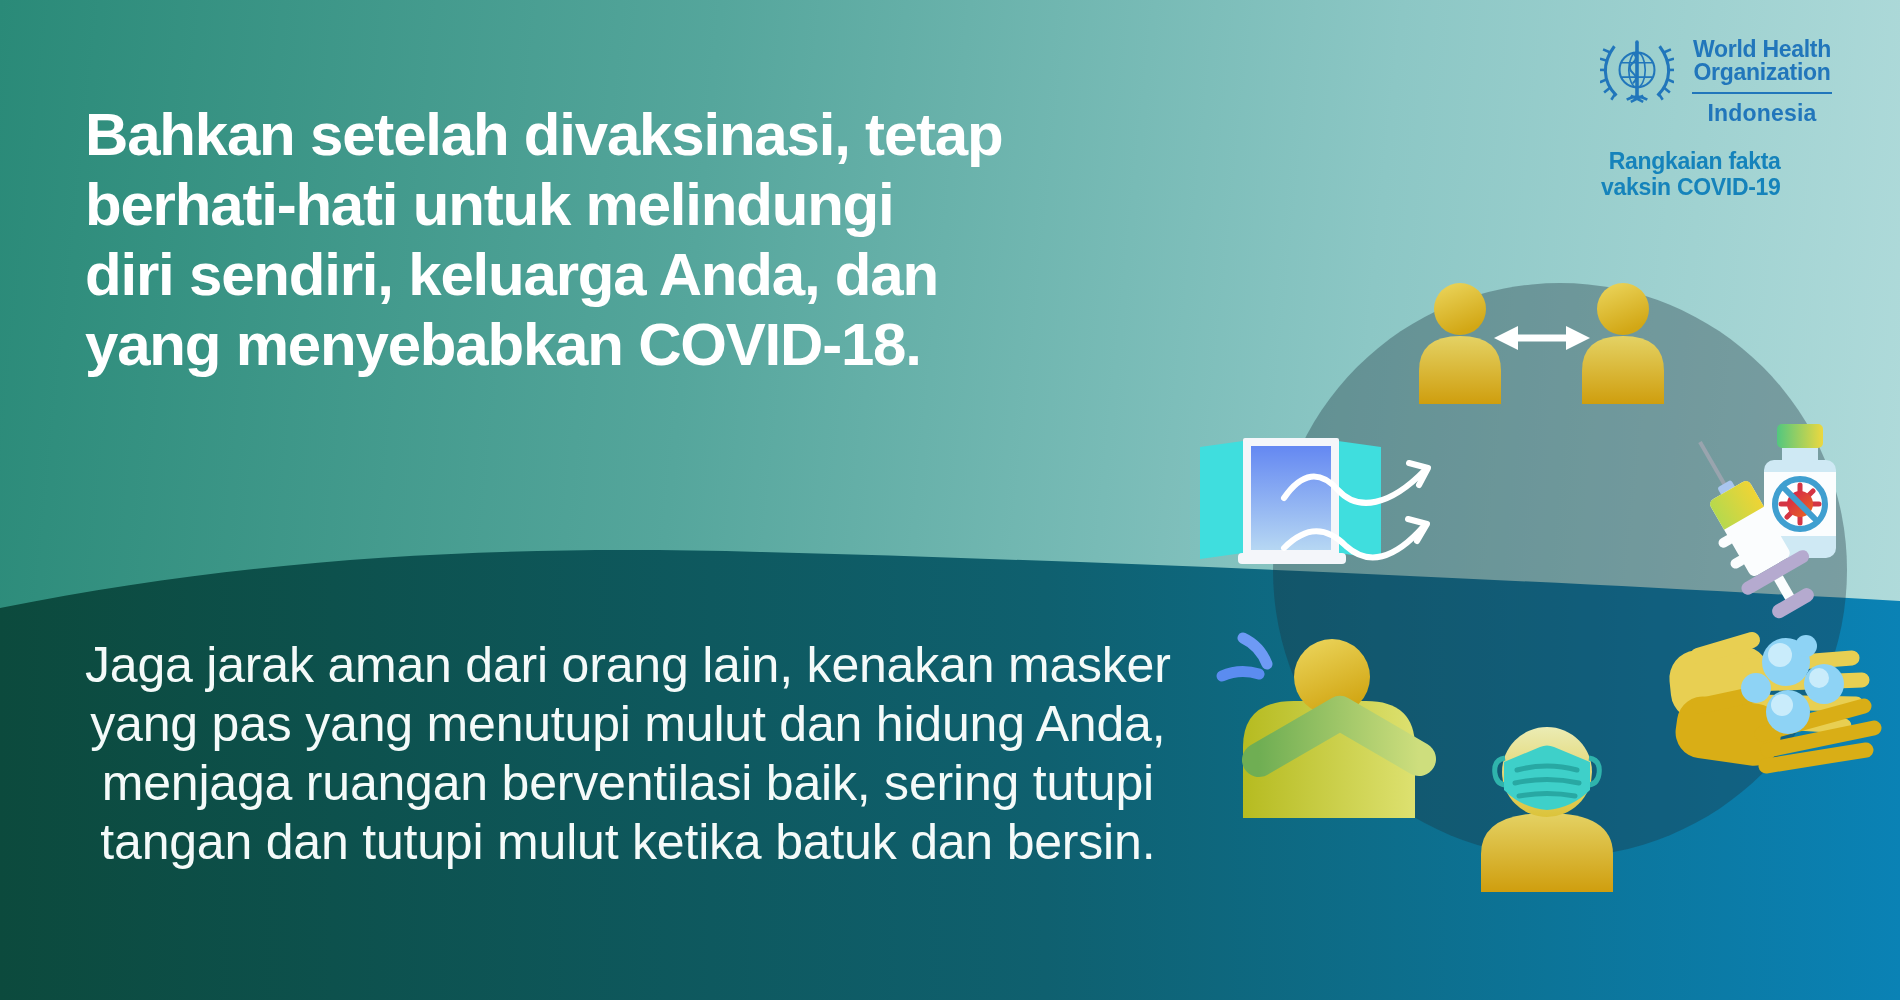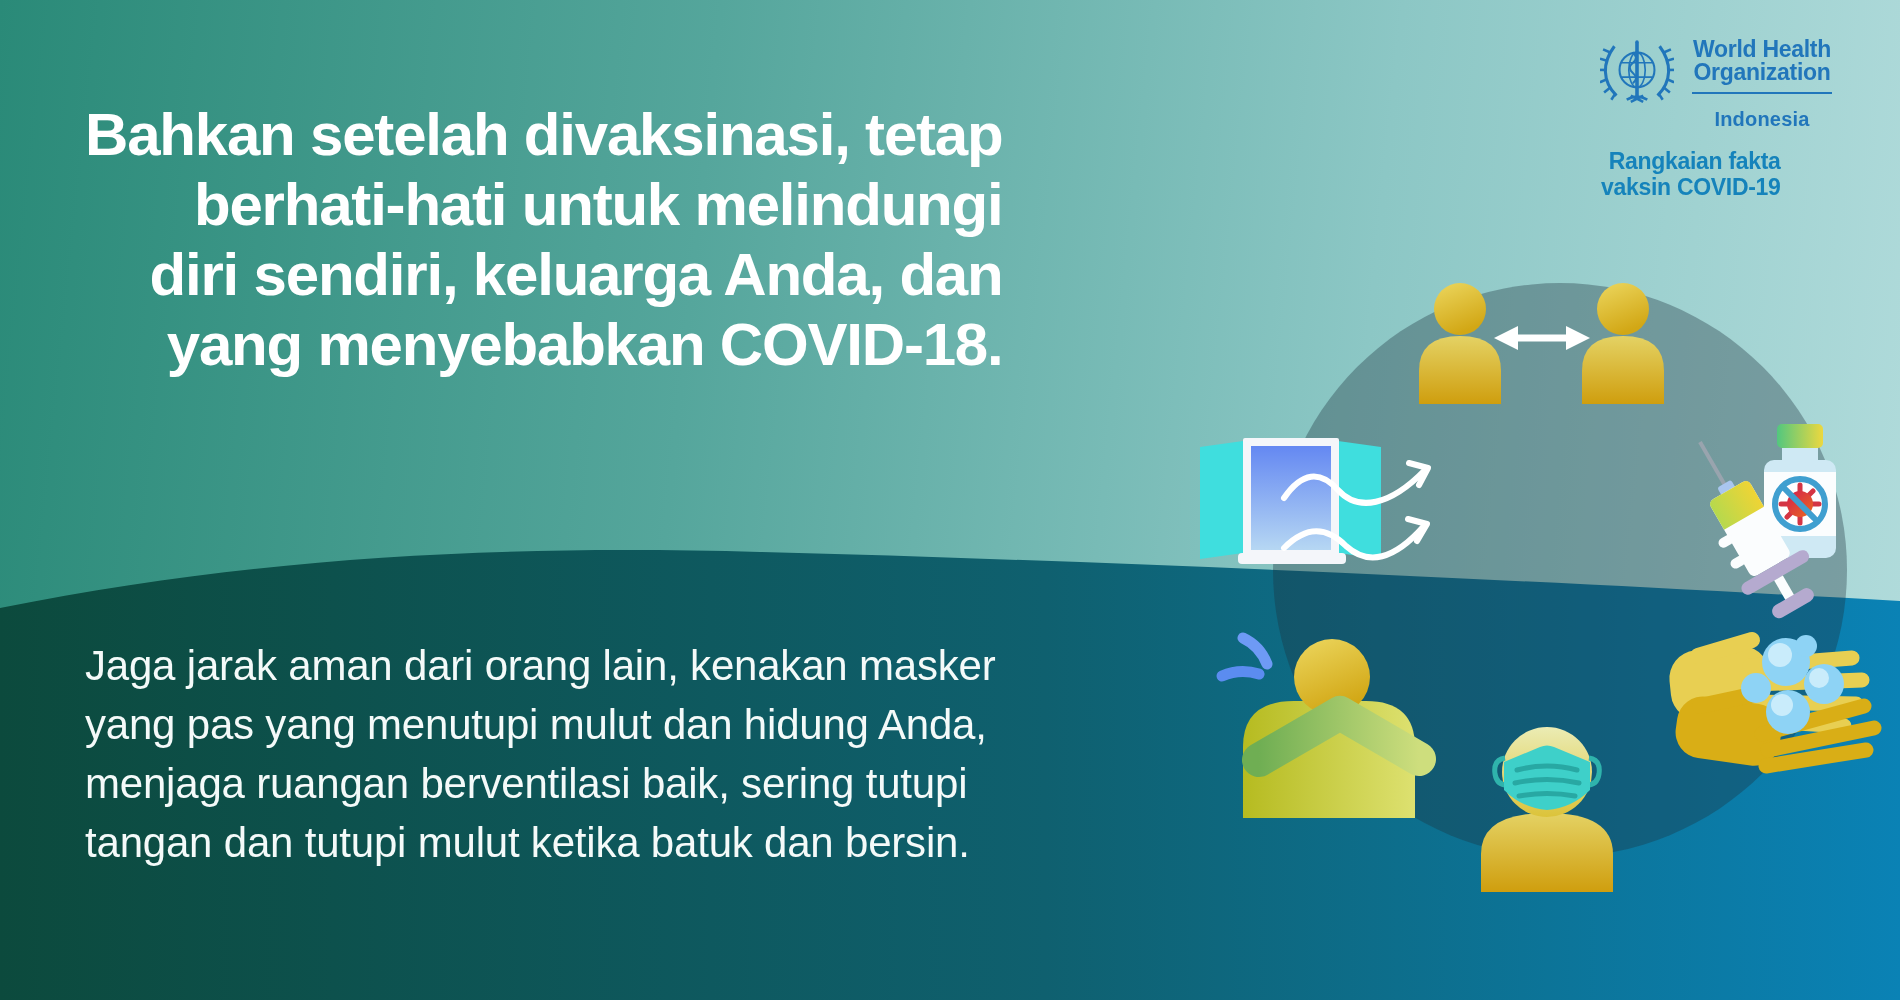--- a/index.html
+++ b/index.html
@@ -4,32 +4,32 @@
 <style>
   html,body{margin:0;padding:0;background:#222;}
   #canvas{
     position:relative;width:1900px;height:1000px;overflow:hidden;
     font-family:"Liberation Sans",sans-serif;
     background:linear-gradient(96deg,#2a8a78 0%,#55a69c 36%,#8cc7c5 70%,#b2dcdc 100%);
   }
   #scene{position:absolute;left:0;top:0;width:1900px;height:1000px;}
   .headline{
     position:absolute;left:85px;top:100px;color:#ffffff;
-    font-size:60px;font-weight:700;line-height:70px;letter-spacing:-1.2px;white-space:nowrap;text-align:right;
+    font-size:60px;font-weight:700;line-height:70px;letter-spacing:-1.2px;white-space:nowrap;
   }
   .bodytext{
     position:absolute;left:85px;top:636px;color:#f4faf9;
-    font-size:42px;font-weight:400;line-height:59px;letter-spacing:-0.2px;white-space:nowrap;
+    font-size:50px;font-weight:400;line-height:59px;letter-spacing:-0.2px;white-space:nowrap;text-align:center;
   }
   .who-logo{position:absolute;left:1600px;top:34px;width:300px;}
   .who-emblem{position:absolute;left:0;top:2px;}
   .who-text{position:absolute;left:92px;top:4px;color:#2176bb;text-align:center;}
   .who-name{font-size:23px;line-height:23px;font-weight:700;letter-spacing:-0.3px;white-space:nowrap;}
   .who-rule{width:140px;border-top:2px solid #2176bb;margin-top:8px;}
-  .who-country{font-size:20px;font-weight:700;margin-top:14px;letter-spacing:0.2px;}
+  .who-country{font-size:23px;font-weight:700;margin-top:6px;letter-spacing:0.2px;}
   .series-title{
     position:absolute;left:1601px;top:148px;color:#1583bb;
     font-size:23px;font-weight:700;line-height:26px;letter-spacing:-0.3px;white-space:nowrap;text-align:right;
   }
 </style>
 </head>
 <body>
 
 <div id="canvas">
 

